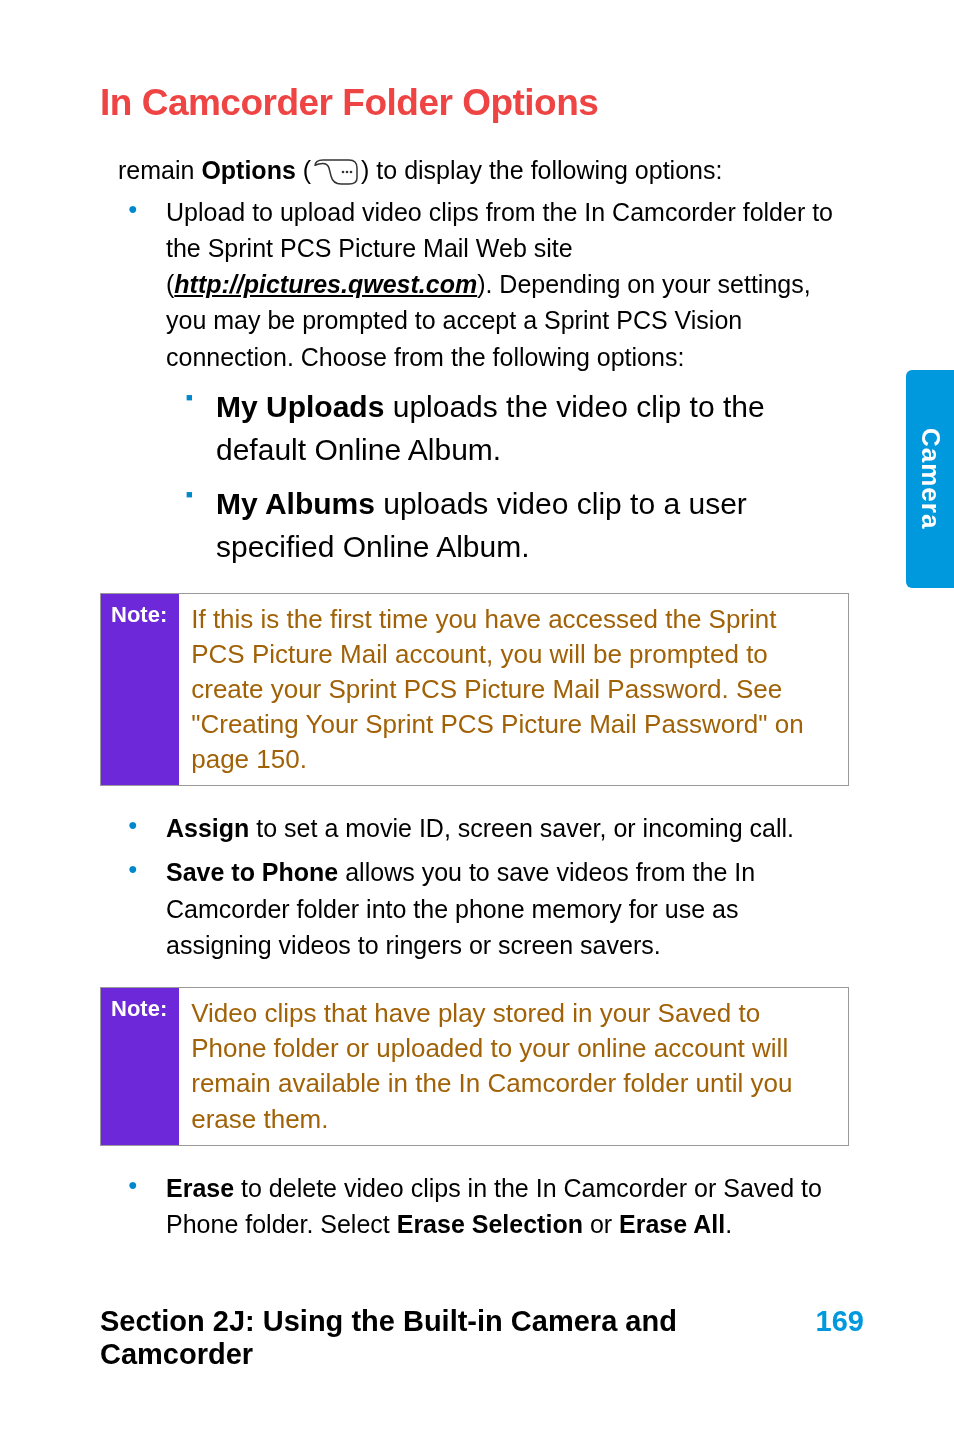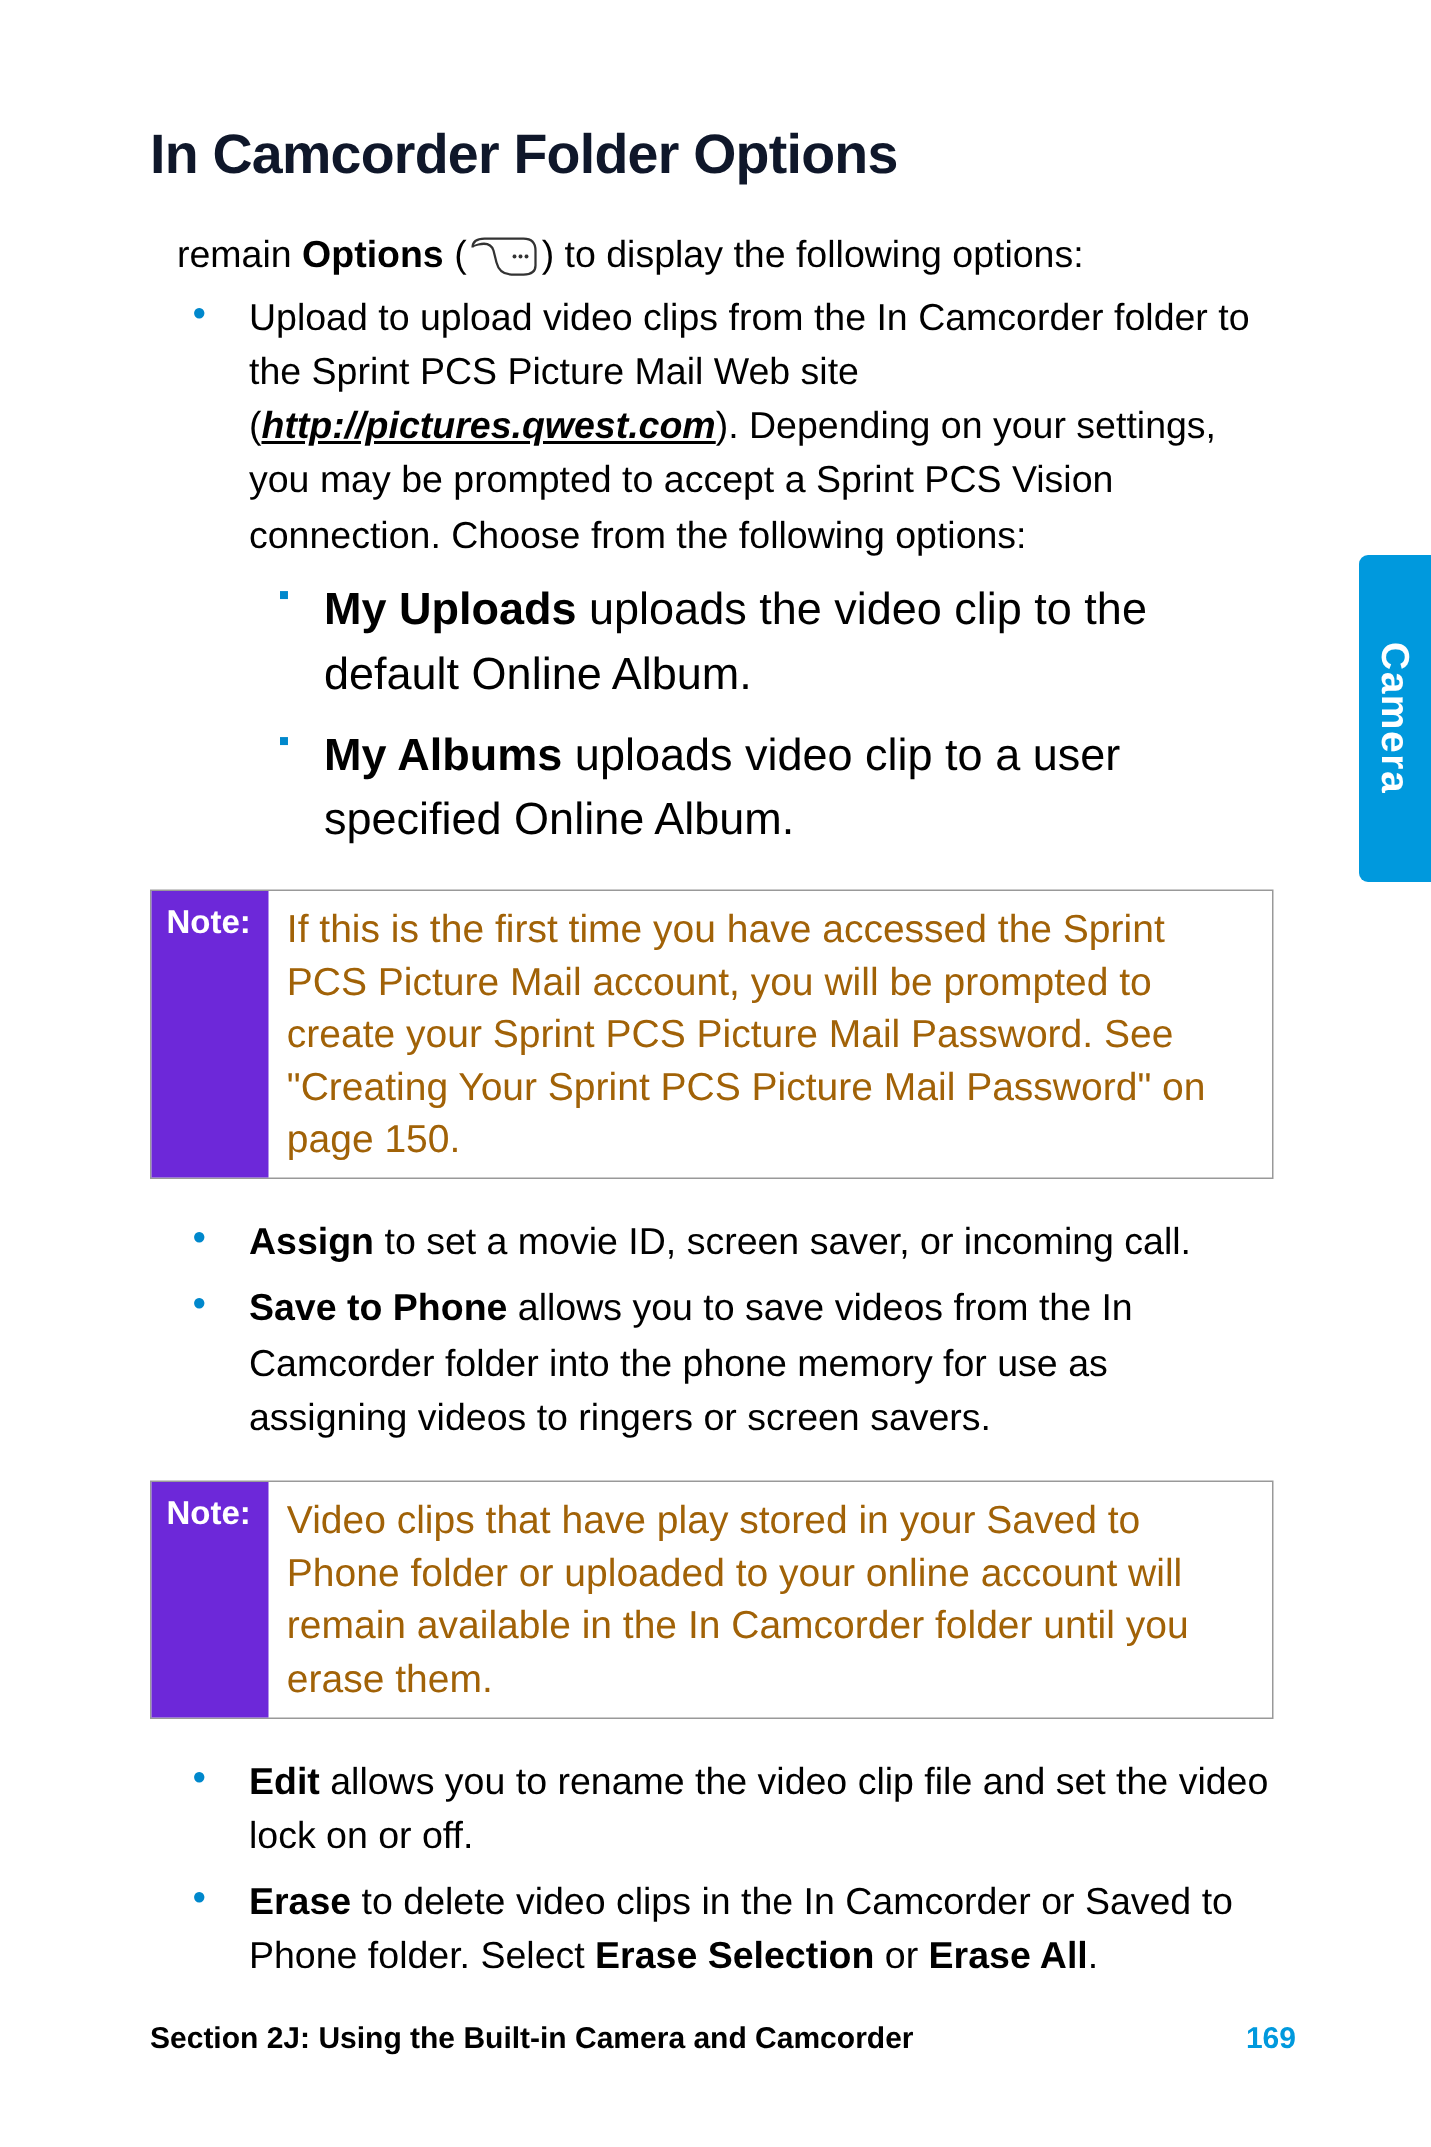--- a/index.html
+++ b/index.html
@@ -12,21 +12,21 @@
       height: 1431px;
       background: #ffffff;
       font-family: "Myriad Pro", "Helvetica Neue", Arial, sans-serif;
       position: relative;
       color: #000000;
     }
     .page-container {
       padding: 82px 105px 60px 100px;
     }
     .main-heading {
-      color: #0f172a;
+      color: #ef4444;
       font-size: 37px;
       font-weight: bold;
       margin-bottom: 28px;
       letter-spacing: -0.5px;
     }
     .intro-text {
       font-size: 25px;
       line-height: 1.5;
       margin-left: 18px;
       margin-bottom: 8px;
@@ -129,22 +129,22 @@
       font-size: 26px;
       writing-mode: vertical-rl;
       letter-spacing: 1px;
     }
     .footer {
       position: absolute;
       bottom: 60px;
       left: 100px;
       right: 90px;
       display: flex;
-      justify-content: space-between;
-      font-size: 20px;
+      justify-content: flex-start;
+      font-size: 29px;
       font-weight: bold;
       margin-top: 34px;
     }
     .page-number {
       color: #0099dd;
     }
   </style>
 </head>
 <body>
 
@@ -190,23 +190,20 @@
     </li>
   </ul>
 
   <div class="note-box">
     <div class="note-label">Note:</div>
     <div class="note-content">Video clips that have play stored in your Saved to Phone folder or uploaded to your online account will remain available in the In Camcorder folder until you erase them.</div>
   </div>
 
   <ul class="bullet-list">
     <li>
-      <span class="bold">Edit</span><span> allows you to rename the video clip file and set the video lock on or off.</span>
-    </li>
-    <li>
       <span class="bold">Erase</span><span> to delete video clips in the In Camcorder or Saved to Phone folder. Select </span><span class="bold">Erase Selection</span><span> or </span><span class="bold">Erase All</span><span>.</span>
     </li>
   </ul>
 
 </div>
 
 <div class="side-tab">
   <div class="side-tab-text">Camera</div>
 </div>
 

